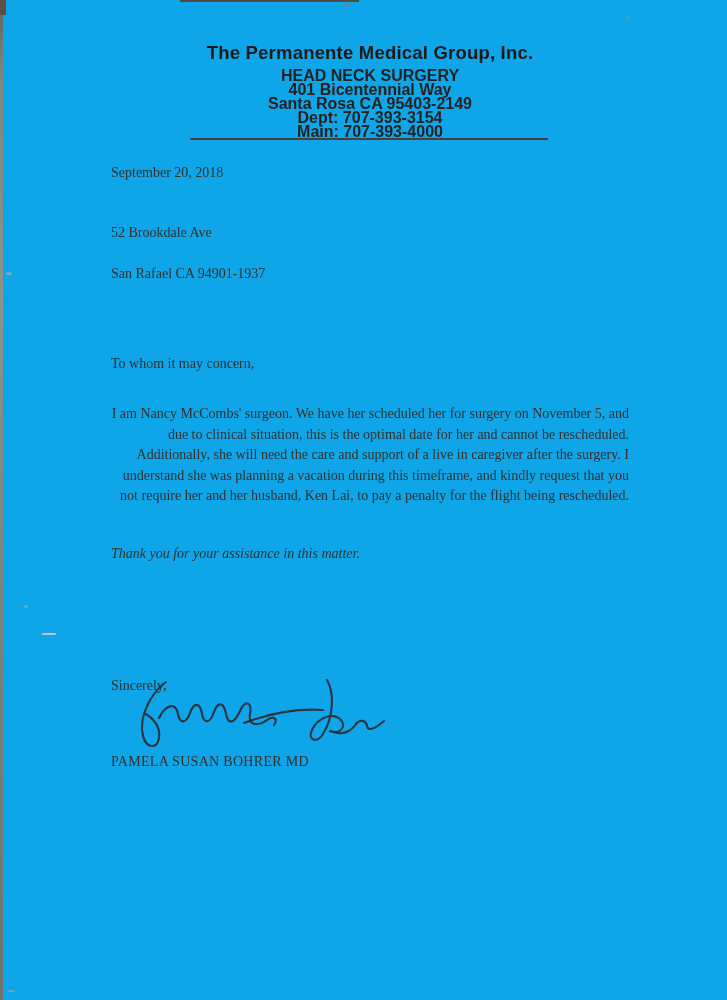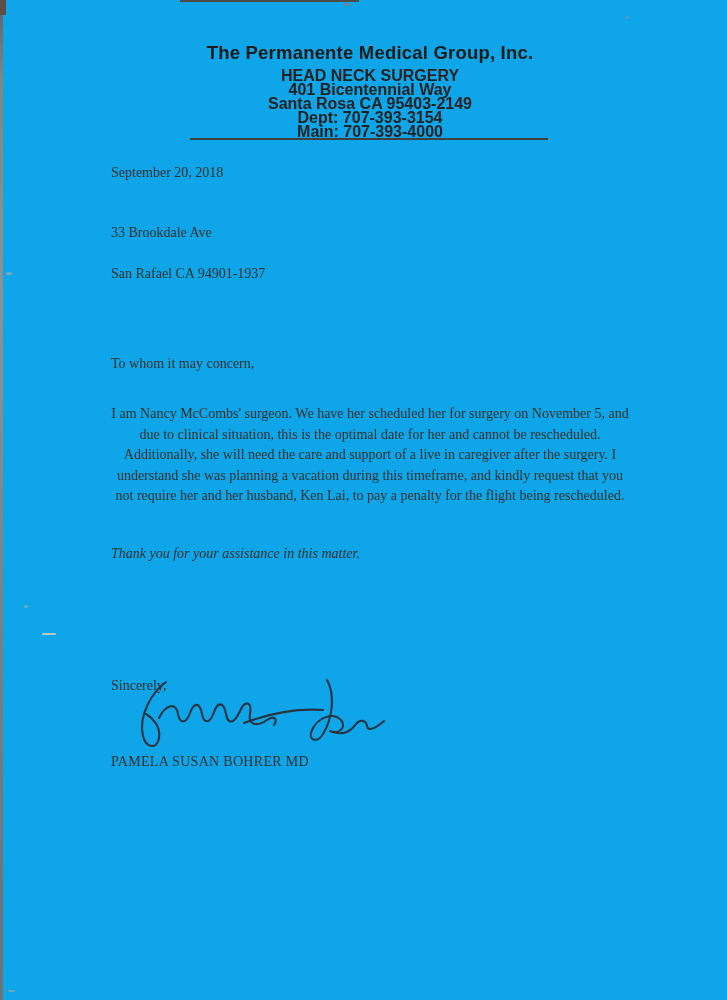--- a/index.html
+++ b/index.html
@@ -28,21 +28,21 @@
     color:#1c1a19;
   }
   .org-title{font-size:18.5px;font-weight:bold;letter-spacing:.2px;margin:0 0 5px 0;}
   .hdr-line{font-size:16px;font-weight:bold;line-height:14px;margin:0;color:#242220;}
   .header-rule{position:absolute;left:190px;top:138px;width:358px;height:2px;background:#413e3b;}
   
   .txt{position:absolute;left:111px;font-size:14px;line-height:20.5px;white-space:pre-line;}
   .date-line{top:163px;}
   .recipient{top:202px;}
   .salutation{top:354px;}
-  .body-par{top:404px;width:518px;text-align:center;}
+  .body-par{top:404px;width:518px;text-align:right;}
   .closing{top:544px;font-style:italic;}
   .valediction{top:676px;}
   .signer{top:752px;letter-spacing:.3px;}
   .signature{position:absolute;left:126px;top:670px;width:262px;height:88px;}
   .signature svg{display:block;width:100%;height:100%;}
   .sig-stroke{fill:none;stroke:#2a2a33;stroke-width:2.1;stroke-linecap:round;stroke-linejoin:round;opacity:.92;}
 </style>
 </head>
 <body>
 
@@ -65,21 +65,21 @@
     <div class="hdr-line">401 Bicentennial Way</div>
     <div class="hdr-line">Santa Rosa CA 95403-2149</div>
     <div class="hdr-line">Dept: 707-393-3154</div>
     <div class="hdr-line">Main: 707-393-4000</div>
   </div>
   <div class="header-rule"></div>
 
   <div class="txt date-line">September 20, 2018</div>
 
   <div class="txt recipient">
-    <div>33 Brookdale Ave</div>
+    <div>52 Brookdale Ave</div>
     <div>San Rafael CA 94901-1937</div>
   </div>
 
   <div class="txt salutation">To whom it may concern,</div>
 
   <div class="txt body-par">I am Nancy McCombs' surgeon.  We have her scheduled her for surgery on November 5, and due to clinical situation, this is the optimal date for her and cannot be rescheduled. Additionally, she will need the care and support of a live in caregiver after the surgery. I understand she was planning a vacation during this timeframe, and kindly request that you not require her and her husband, Ken Lai, to pay a penalty for the flight being rescheduled.</div>
 
   <div class="txt closing">Thank you for your assistance in this matter.</div>
 
   <div class="txt valediction">Sincerely,</div>

